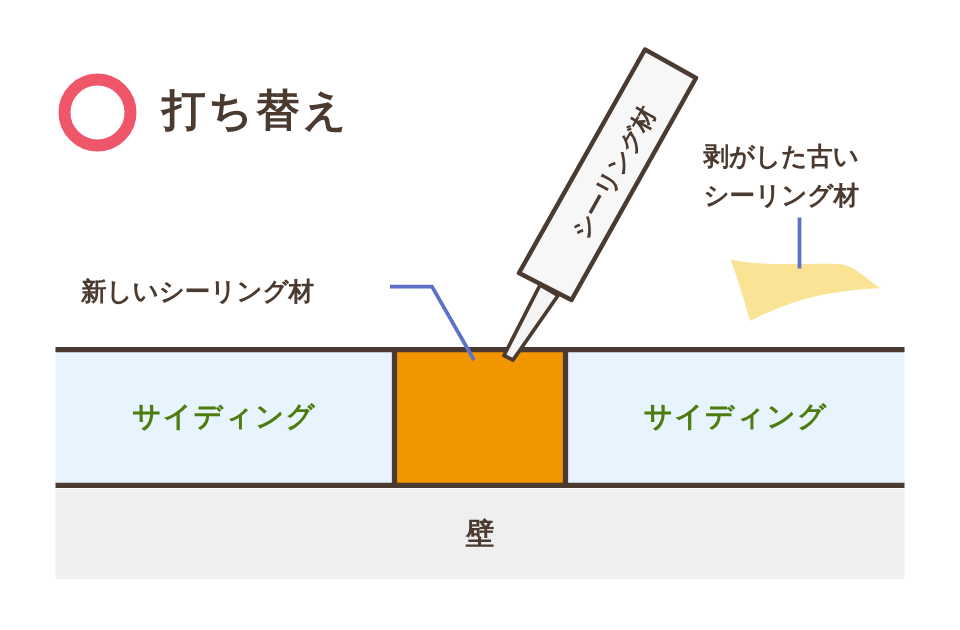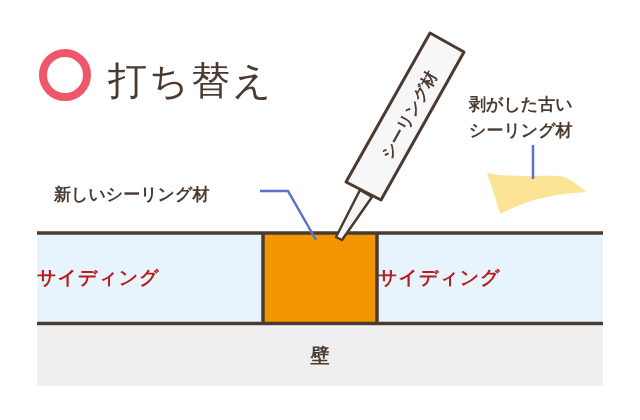--- a/index.html
+++ b/index.html
@@ -1,22 +1,22 @@
 <!DOCTYPE html>
 <html><head>
 <meta charset="utf-8">
 <style>
   html, body { margin:0; padding:0; }
   body { width:640px; height:420px; background:#ffffff; position:relative; overflow:hidden;
          font-family:"DejaVu Sans", sans-serif; color:#4a3a30; }
   .abs { position:absolute; }
-  .title { left:108px; top:54px; font-size:39px; font-weight:normal; letter-spacing:2px; color:#4a3a30; }
+  .title { left:108px; top:54px; font-size:29px; font-weight:bold; letter-spacing:2px; color:#4a3a30; }
   .label { font-size:17px; font-weight:bold; color:#4a3a30; white-space:nowrap; }
-  .siding { background:#e8f4fd; display:flex; align-items:center; 
-            font-size:19px; font-weight:bold; color:#b91c1c; letter-spacing:1px; }
+  .siding { background:#e8f4fd; display:flex; align-items:center; justify-content:center;
+            font-size:19px; font-weight:bold; color:#4d7c0f; letter-spacing:1px; }
   .wall { left:37px; top:326px; width:566px; height:60px; background:#efefef;
           display:flex; align-items:center; justify-content:center; font-size:19px; font-weight:bold; }
   svg { position:absolute; left:0; top:0; }
 </style>
 </head>
 <body>
 
 <div class="abs" style="left:39px;top:49px;width:36px;height:36px;border:8px solid #f0566a;border-radius:50%;box-sizing:content-box;"></div>
 <div class="abs title">打ち替え</div>
 

